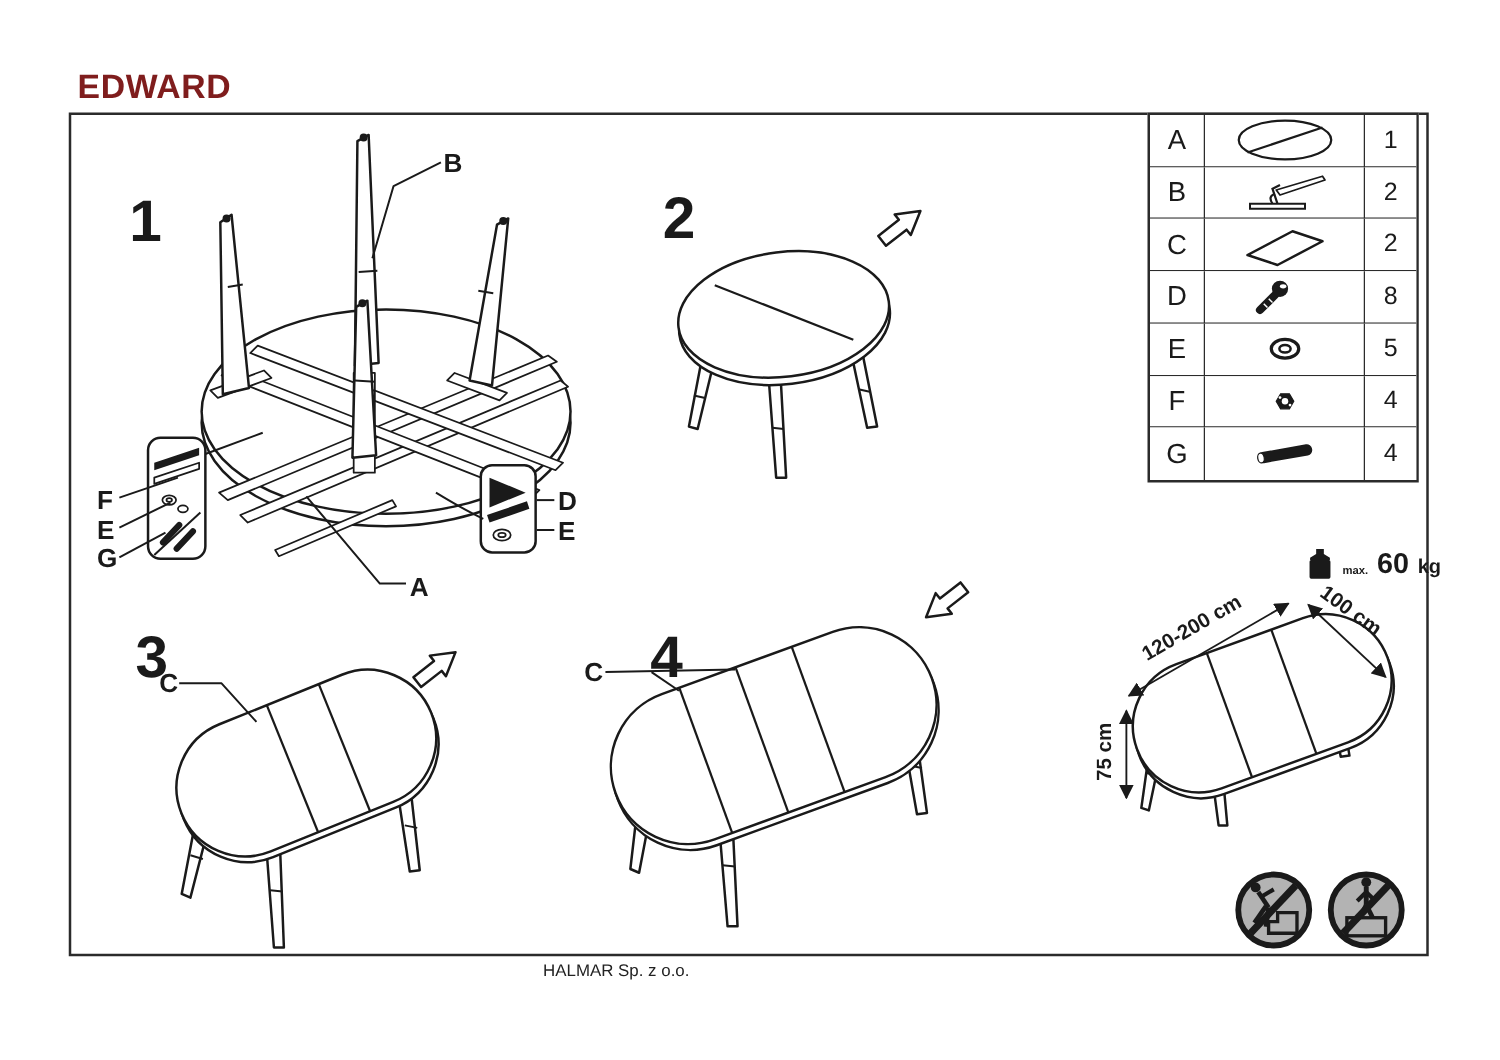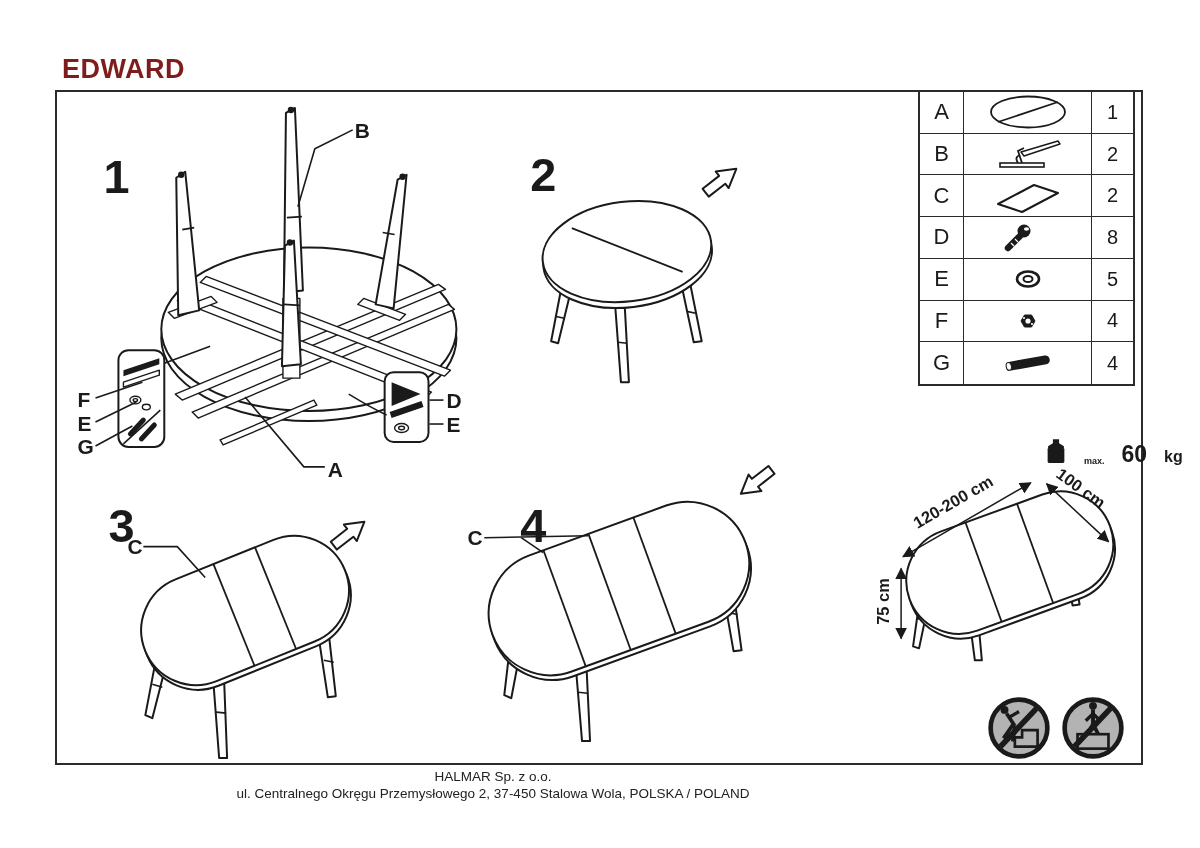--- a/index.html
+++ b/index.html
@@ -35,21 +35,21 @@
   }
   .pt-cell{
     display:flex;align-items:center;justify-content:center;
     border-right:1.5px solid #2b2b2b;border-bottom:1.5px solid #2b2b2b;background:#fff;
   }
   .pt-cell.nr{border-right:none;}
   .pt-cell.nb{border-bottom:none;}
   .pt-letter{font-size:22px;}
   .pt-qty{font-size:20px;}
   
-  .load{position:absolute;left:988px;top:345px;display:flex;align-items:flex-end;gap:17px;}
+  .load{position:absolute;left:988px;top:345px;display:flex;align-items:center;gap:7px;}
   .load-max{font-size:9px;font-weight:bold;margin-top:8px;}
   .load-val{font-size:23px;font-weight:bold;margin-top:-3px;line-height:1;}
   .load-unit{font-size:16px;font-weight:bold;margin-top:5px;}
   
   .warn{position:absolute;top:604px;}
   .warn.w1{left:930px;}
   .warn.w2{left:1004px;}
   
   .footer{
     position:absolute;left:0;top:769px;width:986px;text-align:center;
@@ -325,14 +325,13 @@
     <line x1="31" y1="17" x2="24" y2="24" stroke="#1a1a1a" stroke-width="3.2"></line>
     <line x1="31" y1="17" x2="38" y2="24" stroke="#1a1a1a" stroke-width="3.2"></line>
     <line x1="31" y1="27" x2="26" y2="37" stroke="#1a1a1a" stroke-width="3.6"></line>
     <line x1="31" y1="27" x2="36" y2="37" stroke="#1a1a1a" stroke-width="3.6"></line>
     <line x1="48" y1="12" x2="13" y2="49" stroke="#1a1a1a" stroke-width="5.5"></line>
   </svg>
 </div>
 
 <div class="footer">
   <div>HALMAR Sp. z o.o.</div>
-  <div>ul. Centralnego Okręgu Przemysłowego 2, 37-450 Stalowa Wola, POLSKA / POLAND</div>
 </div>
 
 </body></html>

